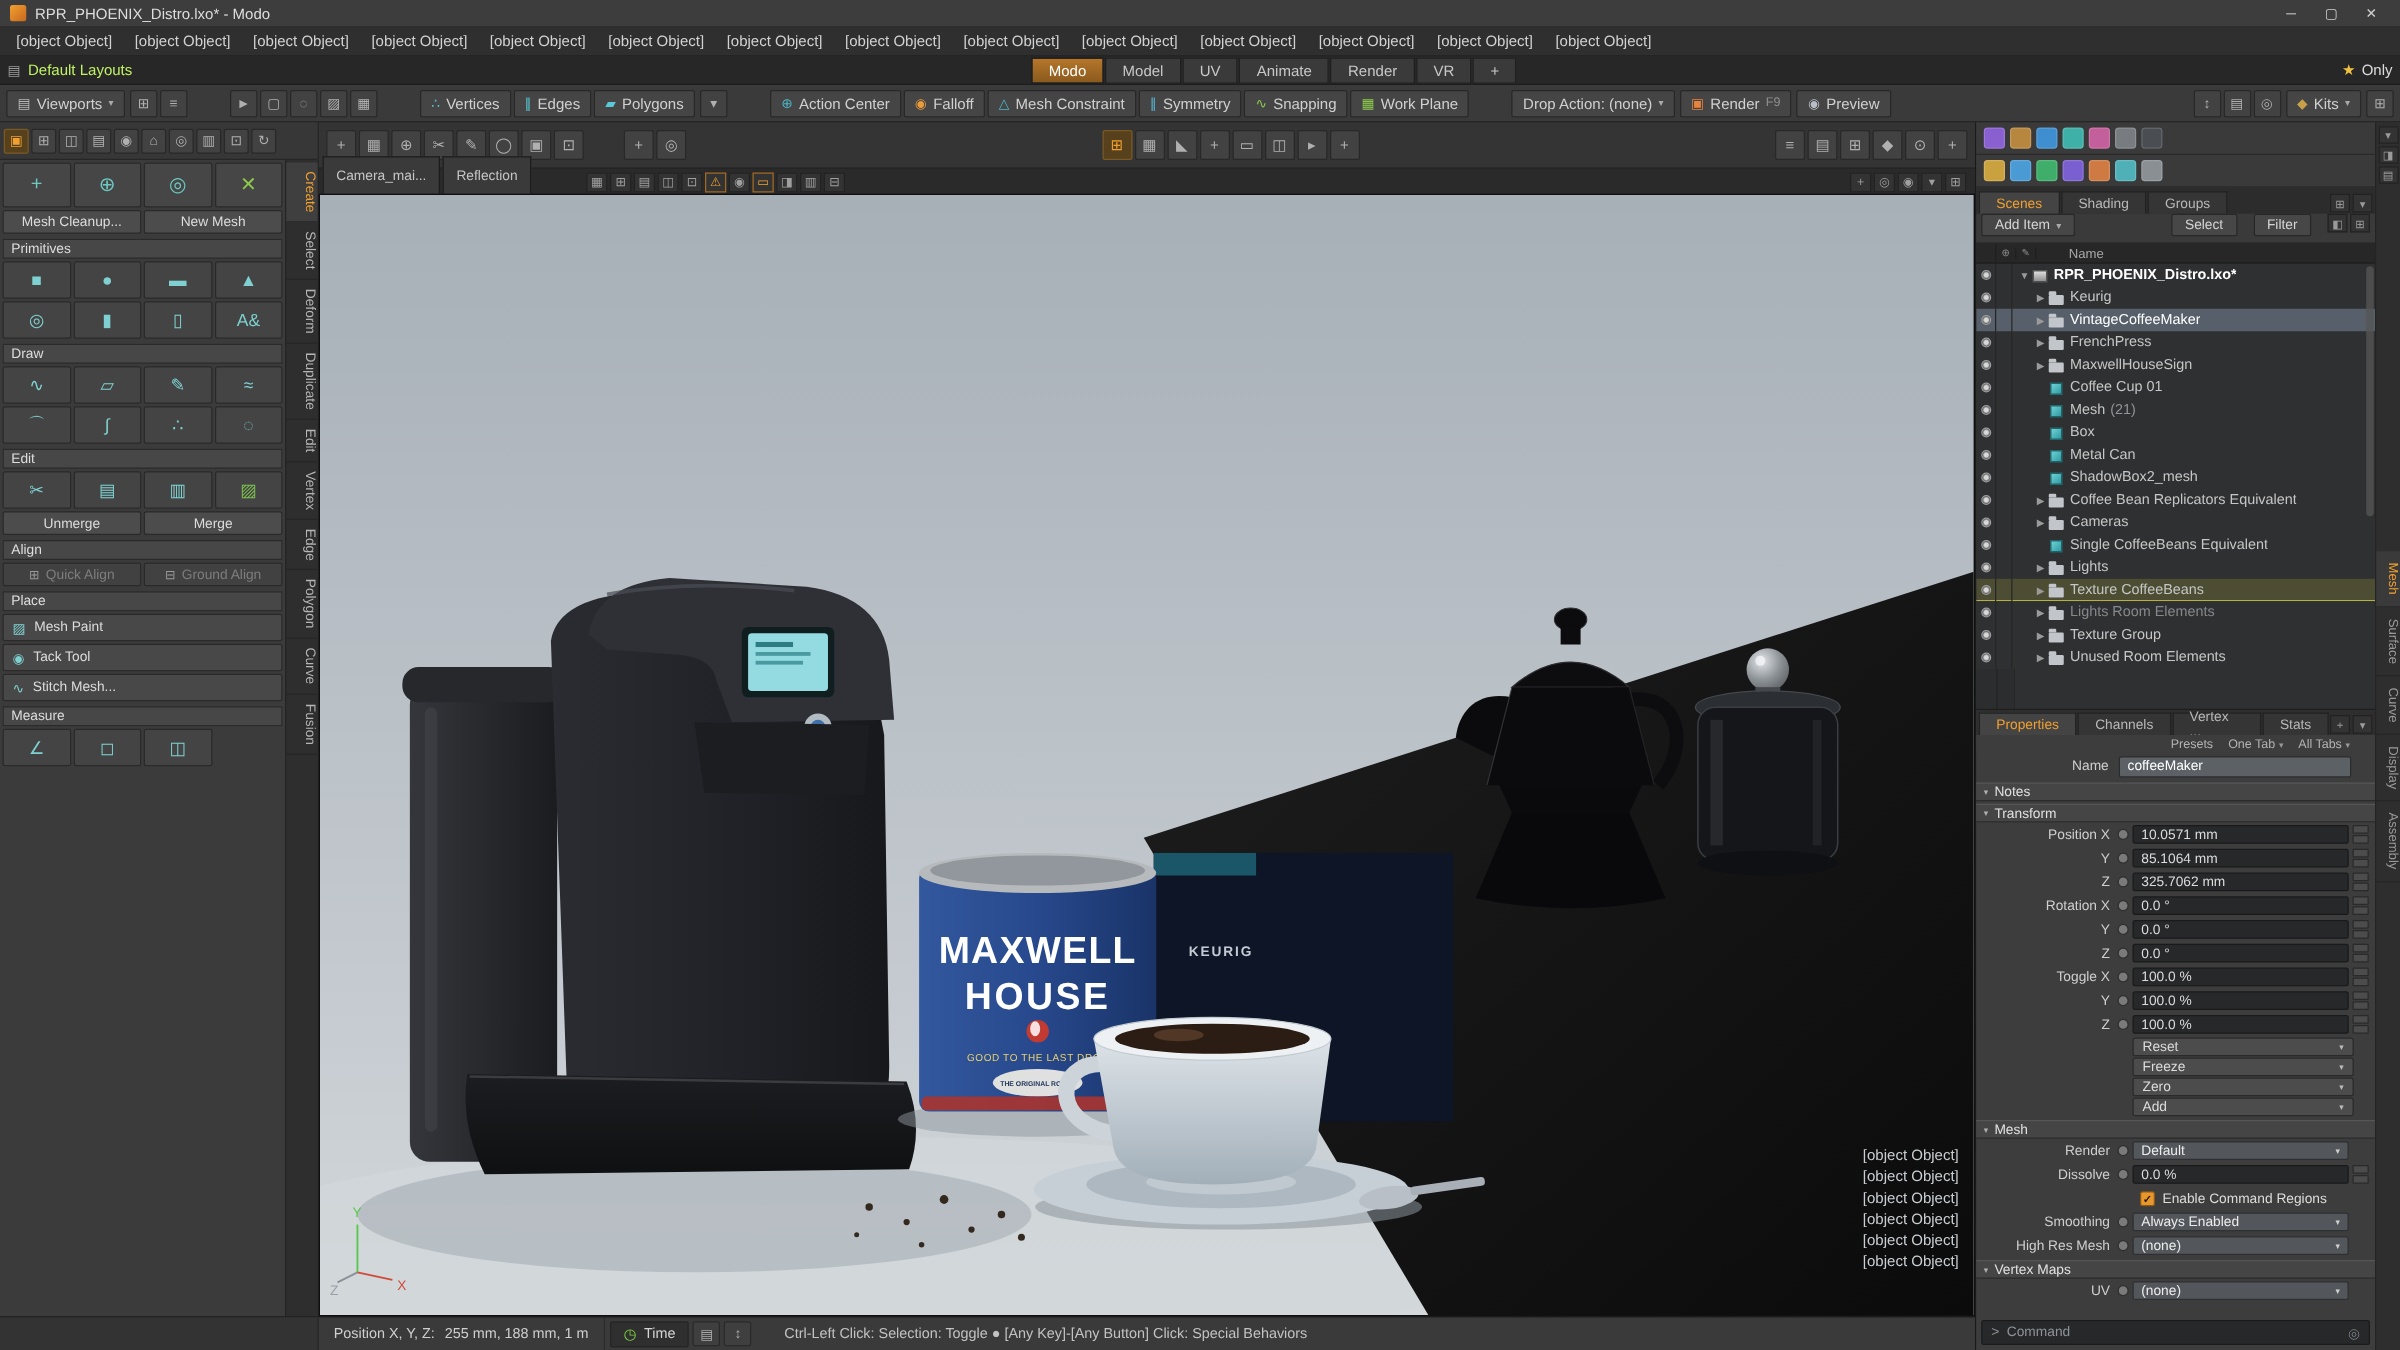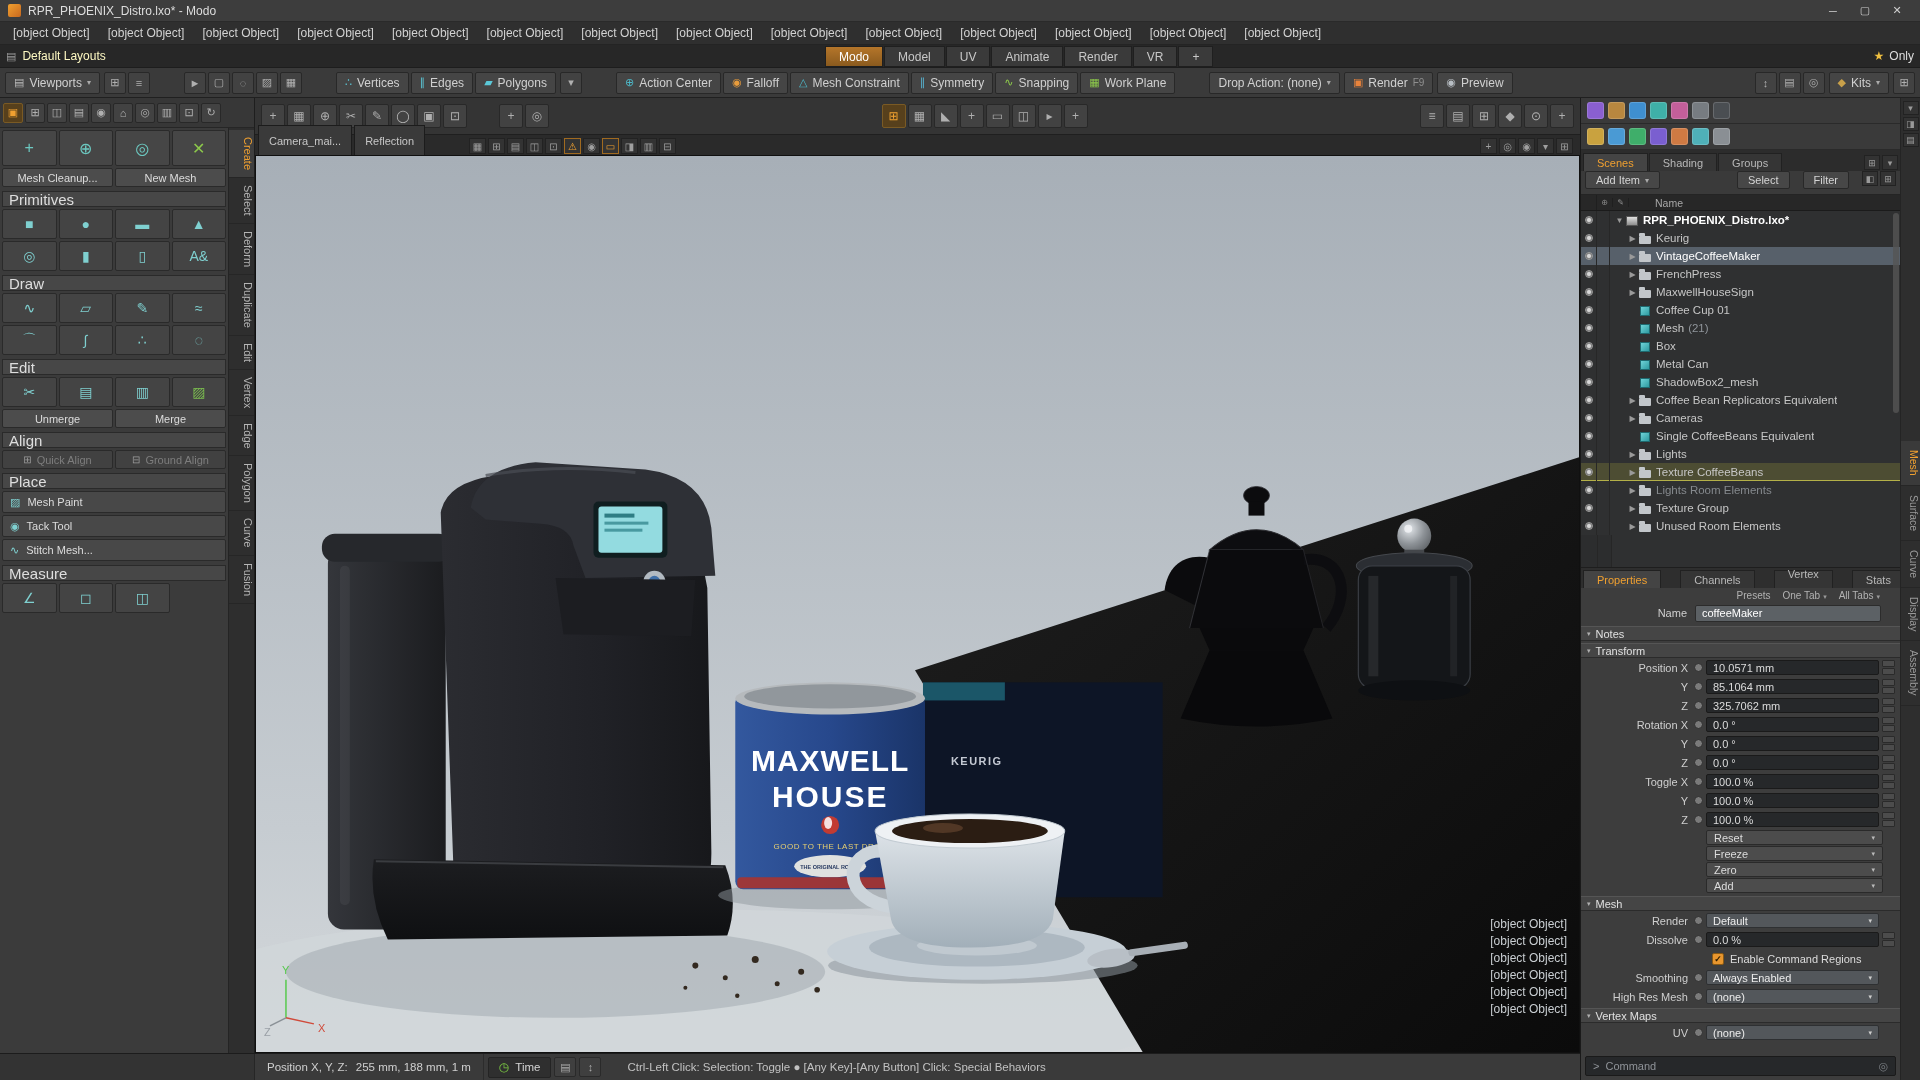--- a/index.html
+++ b/index.html
@@ -14,21 +14,21 @@
   .app-icon{width:13px;height:13px;border-radius:2px;background:linear-gradient(135deg,#f0a030,#c8681e)}
   .winbtns{margin-left:auto;display:flex;gap:2px}
   .winbtn{width:30px;height:18px;display:flex;align-items:center;justify-content:center;
     color:#cfcfcf;font-size:11px}
   .menubar{height:23px;background:#2f2f2f;display:flex;align-items:center;padding:0 4px;
     border-bottom:1px solid #242424}
   .menu-item{padding:3px 9px;color:#d2d2d2;font-size:12px}
   .row2{height:23px;background:#272727;display:flex;align-items:center;padding:0 6px;
     border-bottom:1px solid #1d1d1d;position:relative}
   .row2 .ham{color:#9a9a9a;margin-right:6px;font-size:11px}
-  .layouts-label{color:#fef9c3}
+  .layouts-label{color:#bef264}
   .layout-tabs{position:absolute;left:825px;top:1px;display:flex;align-items:flex-end;gap:1px}
   .layout-tab{height:21px;padding:0 13px;display:flex;align-items:center;background:#3a3a3a;
     border:1px solid #1f1f1f;color:#c8c8c8;font-size:12px}
   .layout-tab.active{background:linear-gradient(#b5762a,#8a5a1e);color:#fff}
   .only-wrap{margin-left:auto;display:flex;align-items:center;gap:5px;color:#ddd}
   .only-star{color:#f0c040;font-size:12px}
 
   
   .toolbar1{height:30px;background:#3a3a3a;border-bottom:1px solid #202020;display:flex;
     align-items:center;gap:4px;padding:0 5px}
@@ -59,21 +59,21 @@
   .tool-area{flex:1;padding:2px;overflow:hidden}
   .big-tools{display:grid;grid-template-columns:repeat(4,1fr);gap:2px}
   .big-tool{height:36px;background:#464646;border:1px solid #2a2a2a;border-radius:2px;
     display:flex;align-items:center;justify-content:center;font-size:16px;color:var(--c,#6cc8c0)}
   .two-col{display:grid;grid-template-columns:1fr 1fr;gap:2px;margin:2px 0}
   .panel-btn{height:19px;background:#4c4c4c;border:1px solid #2a2a2a;border-radius:2px;
     display:flex;align-items:center;justify-content:center;font-size:11px;color:#dcdcdc;gap:5px}
   .panel-btn.disabled{color:#7d7d7d;background:#414141}
   .panel-btn .g{font-size:10px;color:#9a9a9a}
   .section-hdr{height:16px;margin-top:4px;background:#474747;border:1px solid #2a2a2a;
-    color:#dedede;font-size:15px;display:flex;align-items:center;padding:0 6px}
+    color:#dedede;font-size:11px;display:flex;align-items:center;padding:0 6px}
   .icon-grid{display:grid;grid-template-columns:repeat(4,1fr);gap:2px;margin-top:2px}
   .icon-grid-3{display:grid;grid-template-columns:repeat(4,1fr);gap:2px;margin-top:2px}
   .gicon{height:30px;background:#444;border:1px solid #2a2a2a;border-radius:2px;display:flex;
     align-items:center;justify-content:center;font-size:14px;color:var(--c,#7fd0d0)}
   .place-row{height:22px;display:flex;align-items:center;gap:7px;background:#484848;
     border:1px solid #2a2a2a;border-radius:2px;padding:0 7px;margin-top:2px;font-size:11px;color:#dcdcdc}
   .place-row .g{color:#7fd0d0;font-size:11px}
   .vtabs{width:26px;background:#2e2e2e;border-left:1px solid #242424;display:flex;
     flex-direction:column;align-items:stretch;padding-top:2px}
   .vtab{writing-mode:vertical-rl;padding:7px 0;font-size:11px;color:#b5b5b5;text-align:center;
@@ -1058,21 +1058,21 @@
                 <span class="shape"></span>
               </span>
               <span class="t-label">Unused Room Elements</span>
               <span class="t-suffix"></span>
             </div>
           </div>
         <div class="tree-filler"></div>
 
         <div class="props">
           <div class="props-tabs">
-            <span style="display:flex;gap:19px;align-items:flex-start">
+            <span style="display:flex;gap:1px;align-items:flex-start">
 
             <span class="panel-tab active">Properties</span>
                 <span class="panel-tab">Channels</span>
                 <span class="panel-tab">Vertex ...</span>
                 <span class="panel-tab">Stats</span>
               </span>
             <span class="panel-tab-ics">
 
             <span class="mini-ic">+</span>
                 <span class="mini-ic">▾</span>

